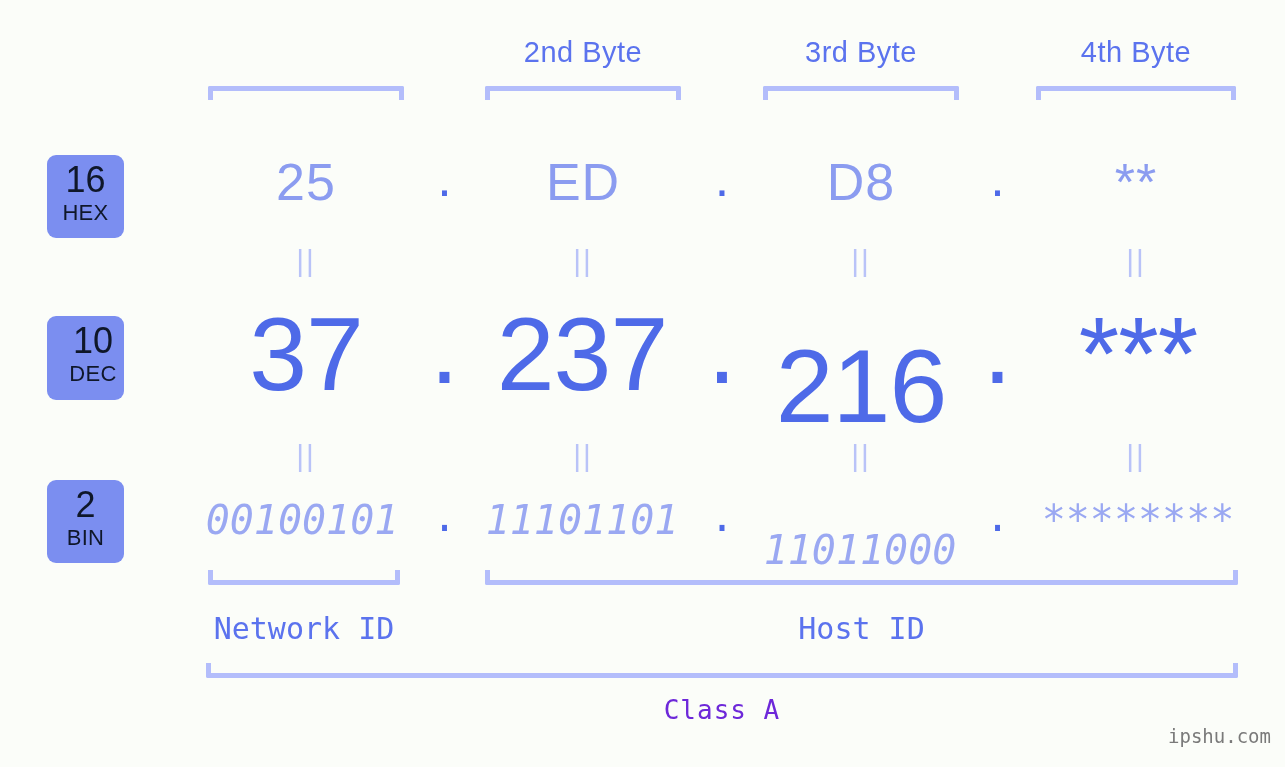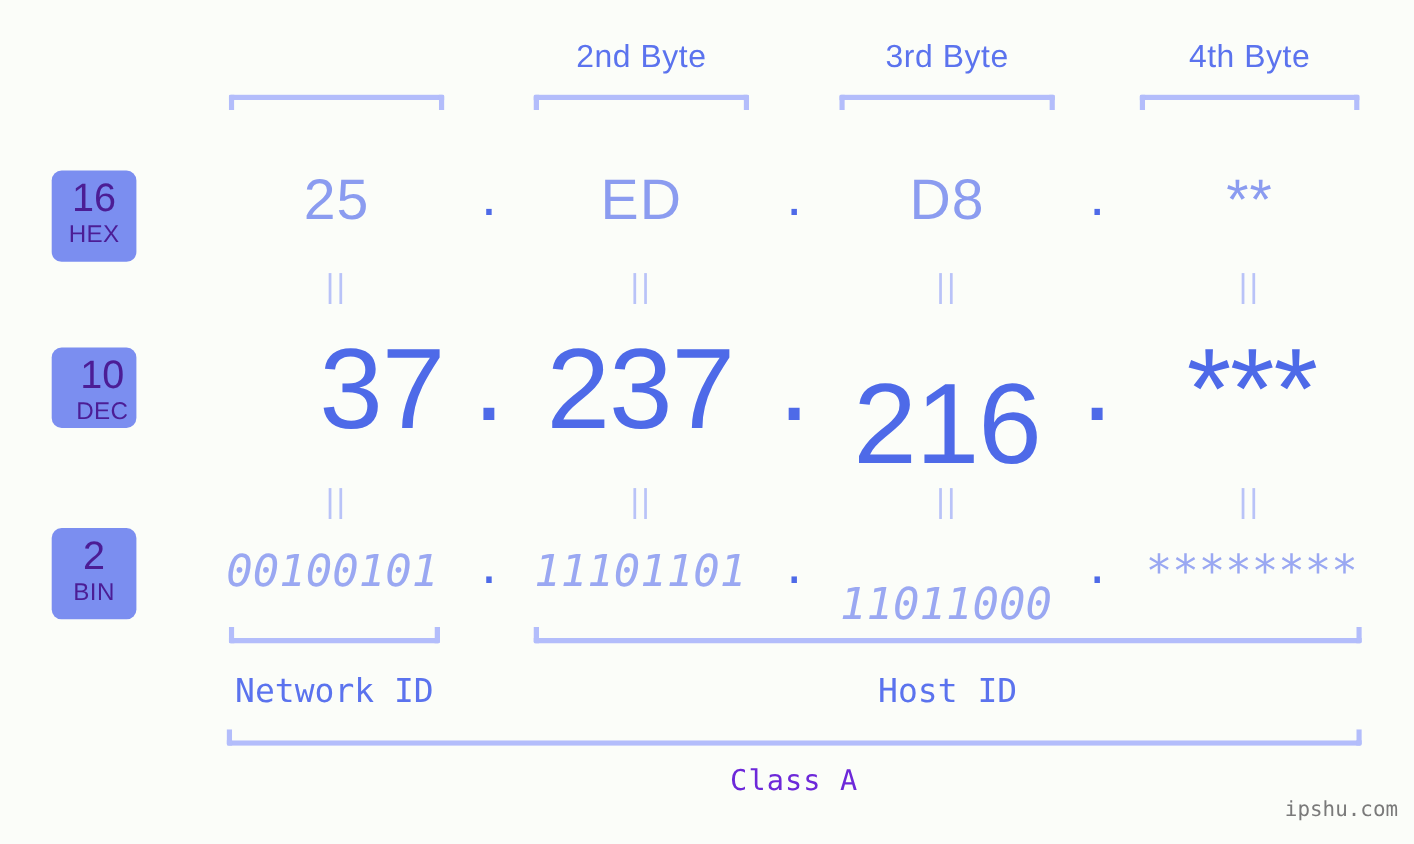--- a/index.html
+++ b/index.html
@@ -57,21 +57,21 @@
     border-bottom-right-radius: 2px;
   }
 
   
   .base-badge {
     position: absolute;
     left: 47px;
     width: 77px;
     background: #7b8ef0;
     border-radius: 9px;
-    color: #4c1d95;
+    color: #0f172a;
     text-align: center;
     box-sizing: border-box;
     padding-top: 5px;
   }
   .base-badge .num {
     display: block;
     font-size: 36px;
     line-height: 40px;
     font-weight: 400;
     font-family: "Liberation Sans", sans-serif;
@@ -196,27 +196,27 @@
     <div class="dot hex-dot" style="left:959px; top:152px; width:77px;">.</div>
 
     <div class="val" style="left:1036px; top:152px; width:200px;">**</div>
   </div>
 
   <div class="eq" style="left:208px; top:246px; width:196px;">||</div>
   <div class="eq" style="left:485px; top:246px; width:196px;">||</div>
   <div class="eq" style="left:763px; top:246px; width:196px;">||</div>
   <div class="eq" style="left:1036px; top:246px; width:200px;">||</div>
 
-  <div class="base-badge" style="top:316px; height:73px;padding-left:15px;">
+  <div class="base-badge" style="top:316px; height:84px;padding-left:15px;">
     <span class="num">10</span>
     <span class="nm">DEC</span>
   </div>
 
   <div class="dec-row">
-    <div class="val" style="left:208px; top:295px; width:196px;text-align:right;">37</div>
+    <div class="val" style="left:208px; top:295px; width:196px;">37</div>
     <div class="dot dec-dot" style="left:404px; top:295px; width:81px;">.</div>
 
     <div class="val" style="left:476px; top:295px; width:212px;">237</div>
     <div class="dot dec-dot" style="left:681px; top:295px; width:82px;">.</div>
 
     <div class="val" style="left:755px; top:295px; width:212px;margin-top:32px;">216</div>
     <div class="dot dec-dot" style="left:959px; top:295px; width:77px;">.</div>
 
     <div class="val" style="left:1032px; top:295px; width:212px;">***</div>
   </div>

